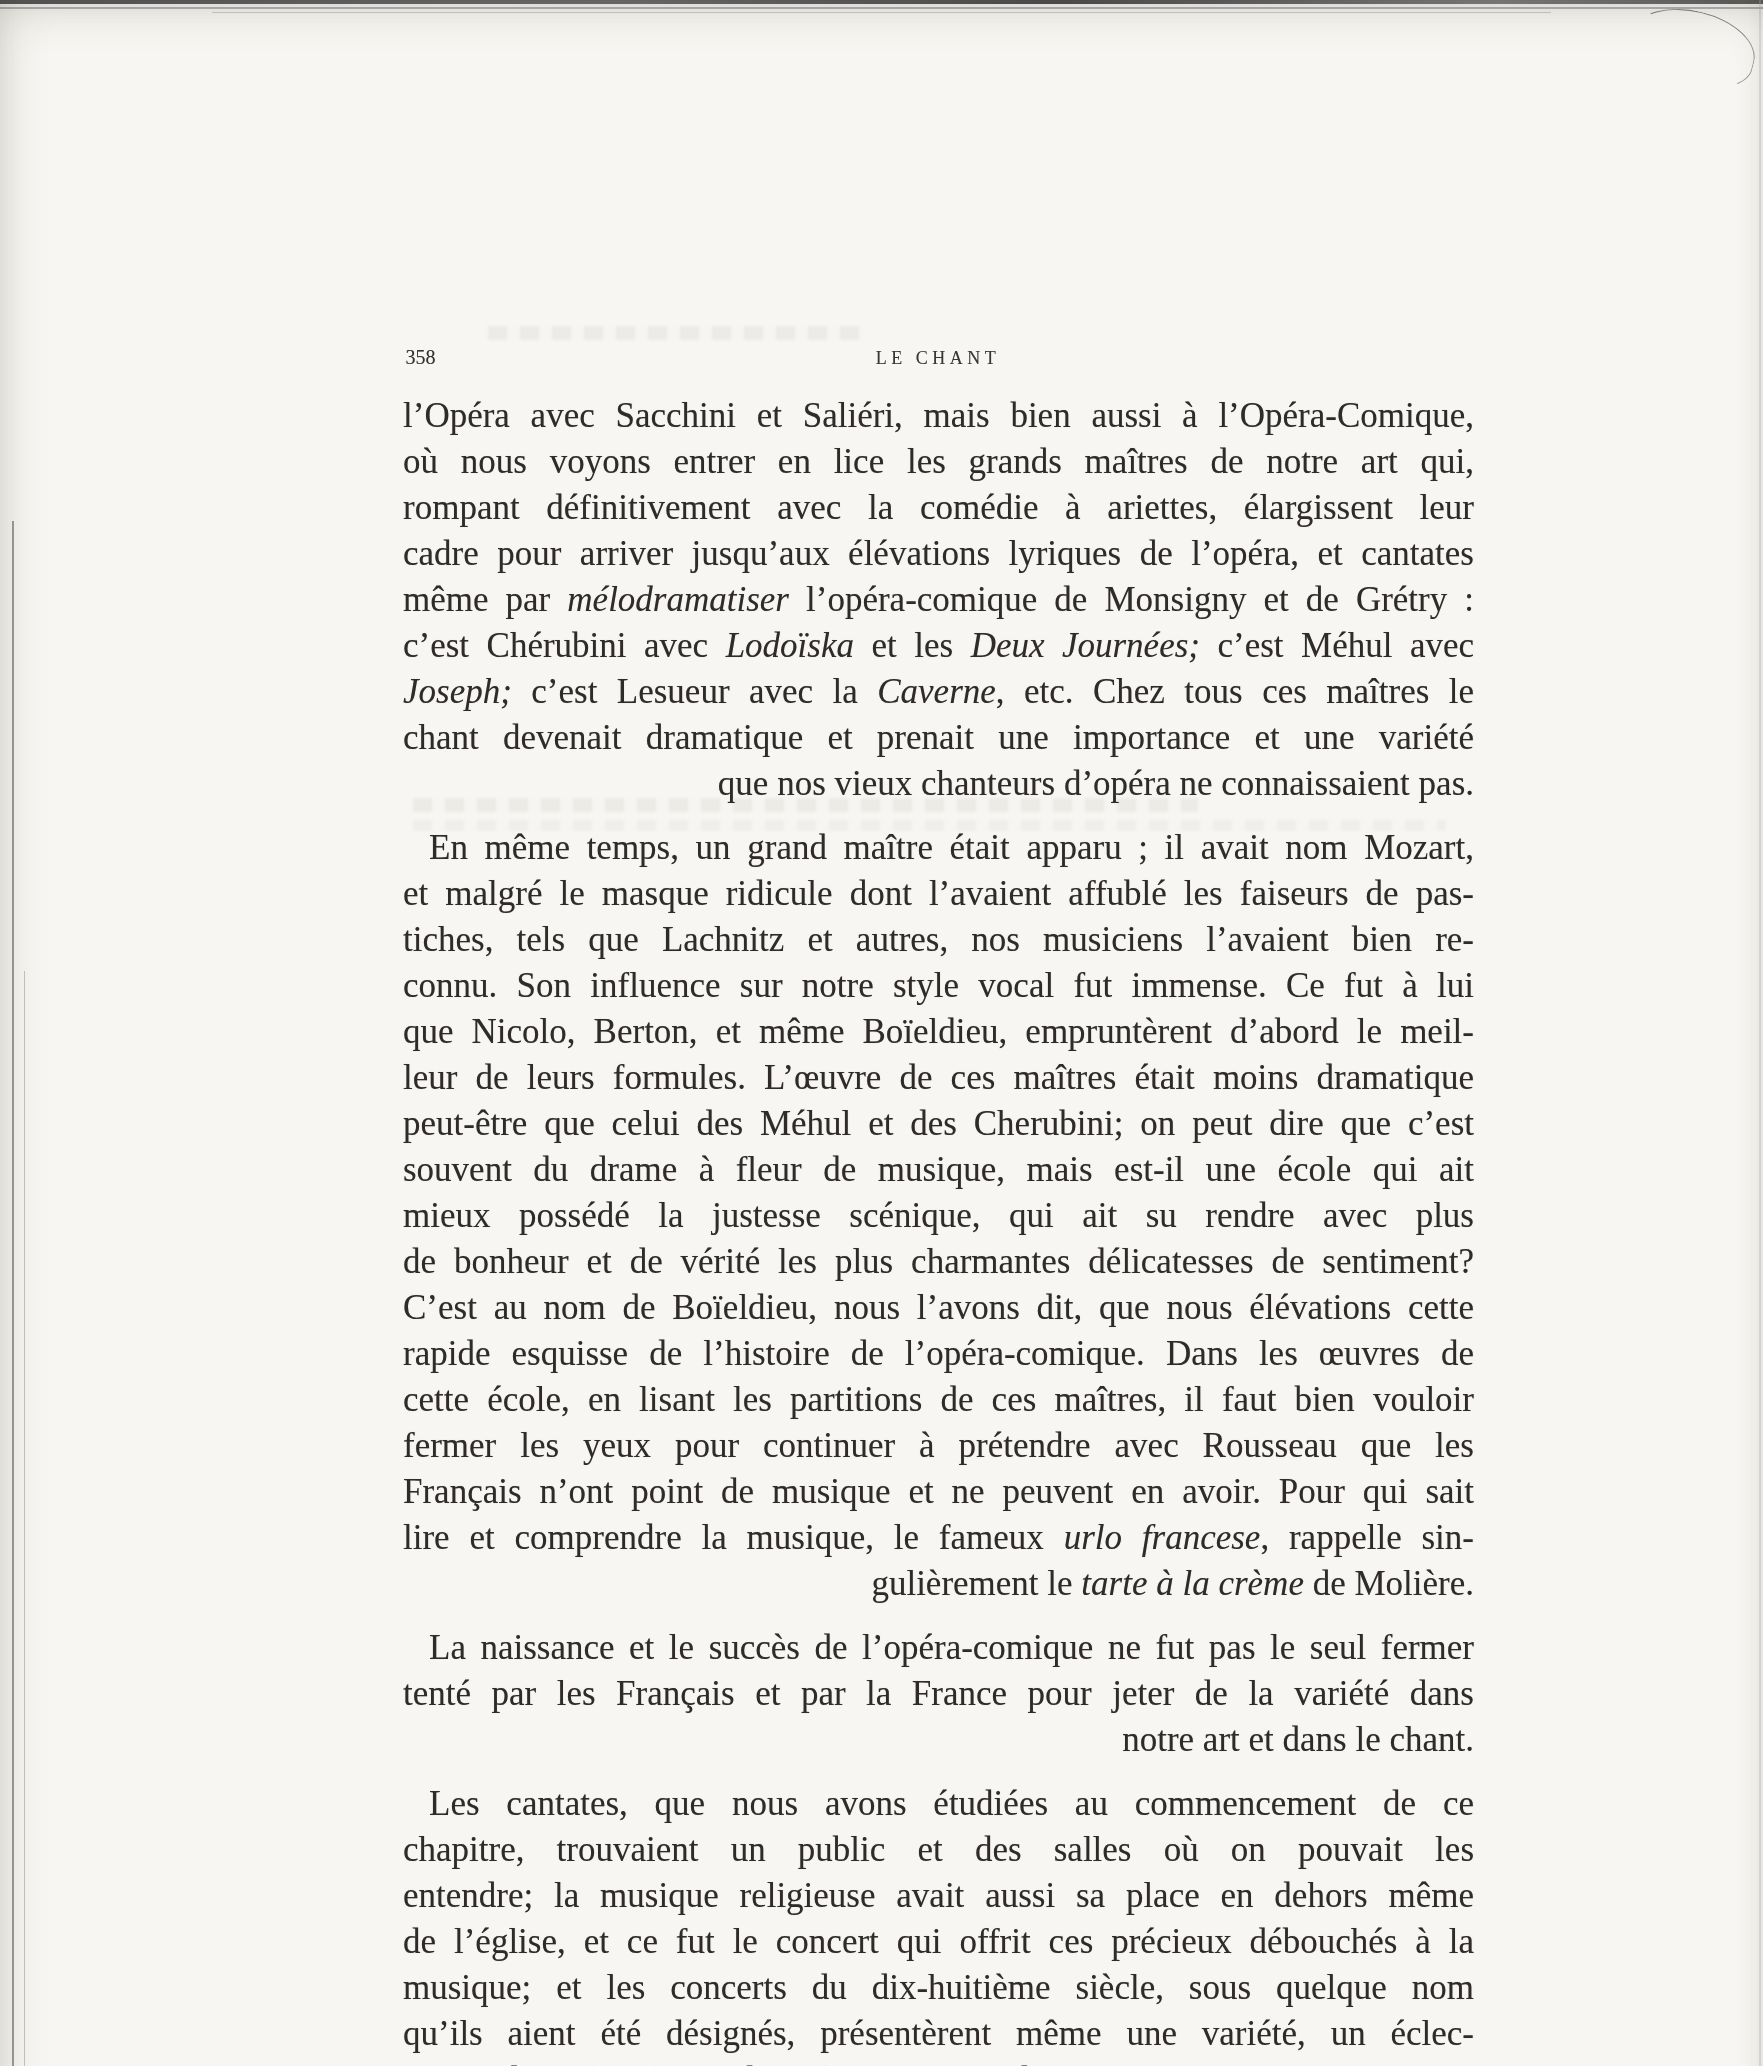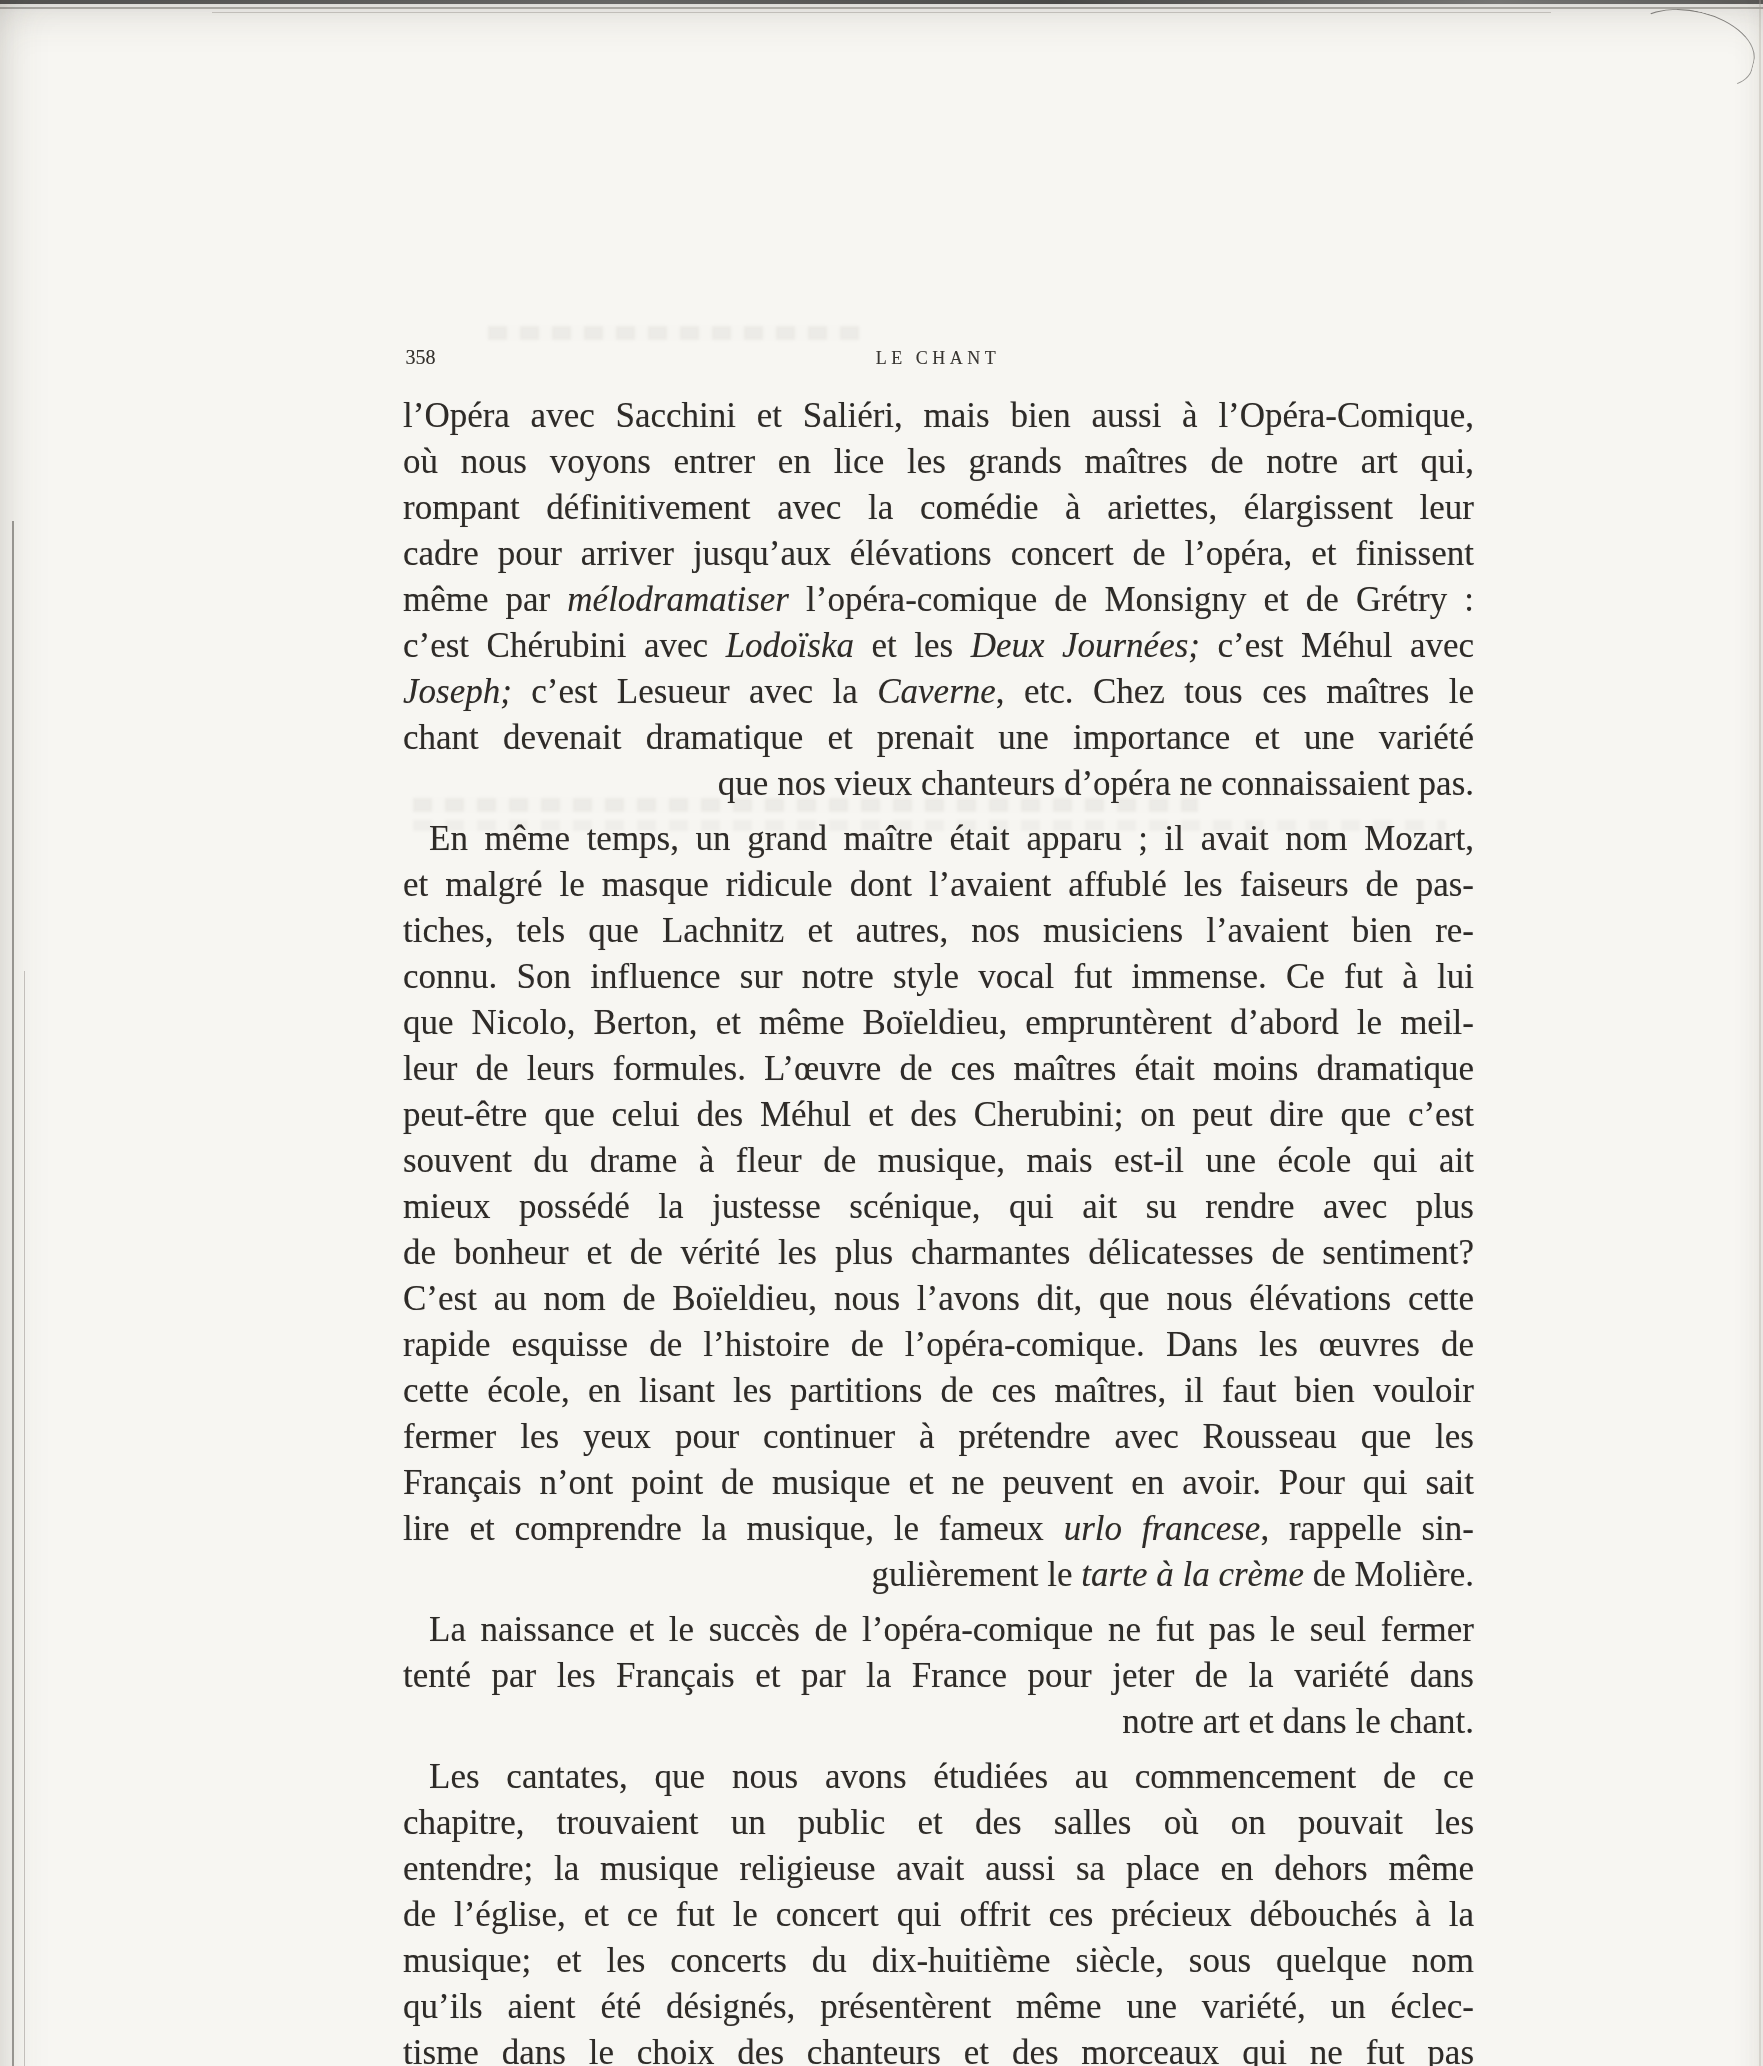--- a/index.html
+++ b/index.html
@@ -54,21 +54,21 @@
     font-size:18px; letter-spacing:4.5px; color:#3a3733;
     text-shadow:0 0 0.6px rgba(40,38,35,.3); }
 
   
   .text-block {
     position:absolute; left:403px; top:393px; width:1071px;
     font-size:35px; line-height:46px; color:#2e2b28;
     text-shadow:0 0 0.7px rgba(45,42,38,.35);
   }
   .para { margin:0; }
-  .para + .para { margin-top:9px; }
+  .para + .para { margin-top:18px; }
   .para.indent .line:first-child { text-indent:26px; }
   .line { text-align:right; }
   .line.j { text-align:justify; text-align-last:justify; }
   .line em { font-style:italic; }
 </style>
 </head>
 <body>
 
 <div class="page">
 
@@ -86,21 +86,21 @@
   <div class="header">
     <span class="page-number">358</span>
     <span class="running-title">LE CHANT</span>
   </div>
 
   <div class="text-block">
       <div class="para">
         <div class="line j"><span>l’Opéra avec Sacchini et Saliéri, mais bien aussi à l’Opéra-Comique,</span></div>
         <div class="line j"><span>où nous voyons entrer en lice les grands maîtres de notre art qui,</span></div>
         <div class="line j"><span>rompant définitivement avec la comédie à ariettes, élargissent leur</span></div>
-        <div class="line j"><span>cadre pour arriver jusqu’aux élévations concert de l’opéra, et finissent</span></div>
+        <div class="line j"><span>cadre pour arriver jusqu’aux élévations lyriques de l’opéra, et cantates</span></div>
         <div class="line j"><span>même par </span><em>mélodramatiser</em><span> l’opéra-comique de Monsigny et de Grétry :</span></div>
         <div class="line j"><span>c’est Chérubini avec </span><em>Lodoïska</em><span> et les </span><em>Deux Journées;</em><span> c’est Méhul avec</span></div>
         <div class="line j"><em>Joseph;</em><span> c’est Lesueur avec la </span><em>Caverne</em><span>, etc. Chez tous ces maîtres le</span></div>
         <div class="line j"><span>chant devenait dramatique et prenait une importance et une variété</span></div>
         <div class="line"><span>que nos vieux chanteurs d’opéra ne connaissaient pas.</span></div>
       </div>
       <div class="para indent">
         <div class="line j"><span>En même temps, un grand maître était apparu ; il avait nom Mozart,</span></div>
         <div class="line j"><span>et malgré le masque ridicule dont l’avaient affublé les faiseurs de pas-</span></div>
         <div class="line j"><span>tiches, tels que Lachnitz et autres, nos musiciens l’avaient bien re-</span></div>

